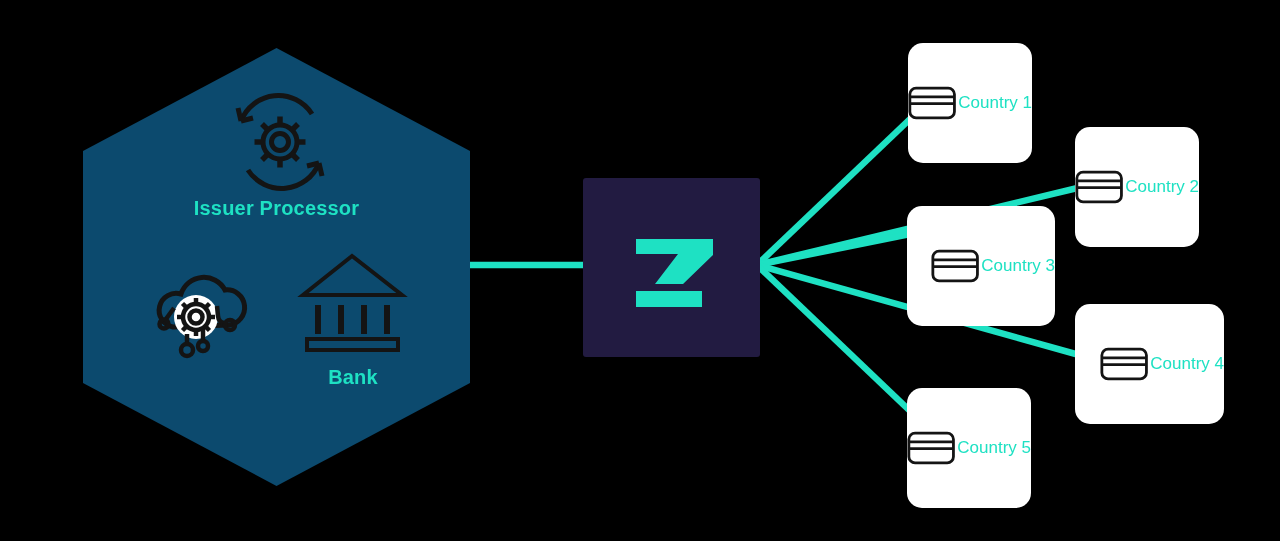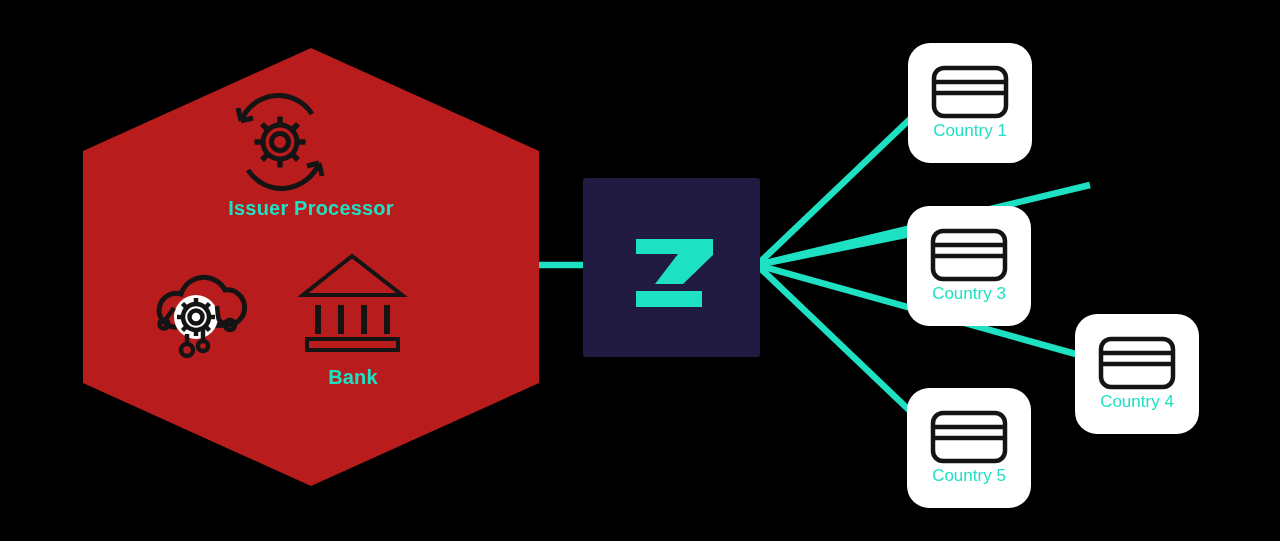--- a/index.html
+++ b/index.html
@@ -19,22 +19,22 @@
     left: 0; top: 0;
     width: 1280px; height: 541px;
     z-index: 1;
   }
   .connector { stroke: #1EE1C3; stroke-width: 6.5; stroke-linecap: butt; }
 
   
   .hexagon {
     position: absolute;
     left: 83px; top: 48px;
-    width: 456px; height: 438px;
-    background: #b91c1c;
+    width: 387px; height: 438px;
+    background: #0c4a6e;
     clip-path: polygon(50% 0%, 100% 23.5%, 100% 76.5%, 50% 100%, 0% 76.5%, 0% 23.5%);
     z-index: 2;
   }
   .hex-icon { position: absolute; }
   .hex-label {
     position: absolute;
     color: #1EE1C3;
     font-weight: bold;
     font-size: 20px;
     text-align: center;
@@ -56,38 +56,37 @@
     align-items: center;
     justify-content: center;
     z-index: 2;
   }
 
   
   .card {
     position: absolute;
     width: 124px; height: 120px;
     background: #ffffff;
-    border-radius: 22px;
+    border-radius: 15px;
     display: flex;
-    flex-direction: column;
     align-items: center;
     justify-content: center;
     gap: 2px;
     z-index: 3;
   }
   .card-label {
     color: #1EE1C3;
     font-size: 17px;
     font-weight: normal;
     white-space: nowrap;
   }
   .card-1 { left: 908px;  top: 43px;  }
   .card-2 { left: 1075px; top: 127px; }
-  .card-3 { left: 907px;  top: 206px; }
-  .card-4 { left: 1075px; top: 314px; }
+  .card-3 { left: 907px;  top: 206px; padding-left: 24px; }
+  .card-4 { left: 1075px; top: 304px; padding-left: 25px; }
   .card-5 { left: 907px;  top: 368px; margin-top: 20px; }
 
   .stroke-icon { stroke: #141414; fill: none; stroke-linecap: butt; }
 </style>
 </head>
 <body>
 
 <div class="canvas">
 
   <svg class="lines-layer" viewBox="0 0 1280 541">
@@ -195,20 +194,30 @@
     <svg width="78" height="54" viewBox="0 0 78 54">
       <g class="stroke-icon" stroke-width="4.5">
         <rect x="3" y="3" width="72" height="48" rx="10"></rect>
         <line x1="3" y1="17" x2="75" y2="17"></line>
         <line x1="3" y1="28" x2="75" y2="28"></line>
       </g>
     </svg>
     <div class="card-label">Country 1</div>
   </div>
 
+  <div class="card card-2">
+    <svg width="78" height="54" viewBox="0 0 78 54">
+      <g class="stroke-icon" stroke-width="4.5">
+        <rect x="3" y="3" width="72" height="48" rx="10"></rect>
+        <line x1="3" y1="17" x2="75" y2="17"></line>
+        <line x1="3" y1="28" x2="75" y2="28"></line>
+      </g>
+    </svg>
+    <div class="card-label">Country 2</div>
+  </div>
 
   <div class="card card-3">
     <svg width="78" height="54" viewBox="0 0 78 54">
       <g class="stroke-icon" stroke-width="4.5">
         <rect x="3" y="3" width="72" height="48" rx="10"></rect>
         <line x1="3" y1="17" x2="75" y2="17"></line>
         <line x1="3" y1="28" x2="75" y2="28"></line>
       </g>
     </svg>
     <div class="card-label">Country 3</div>

